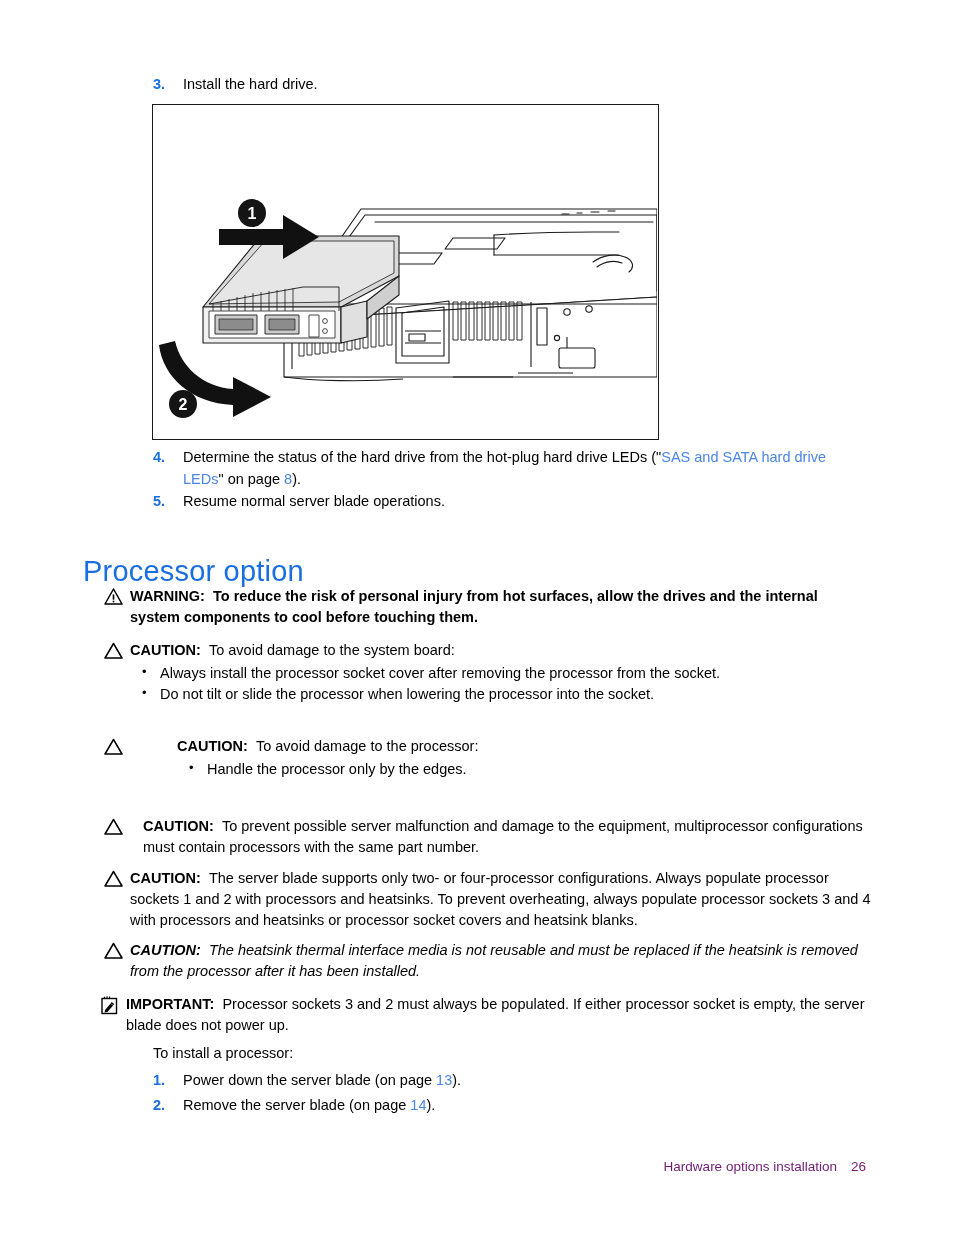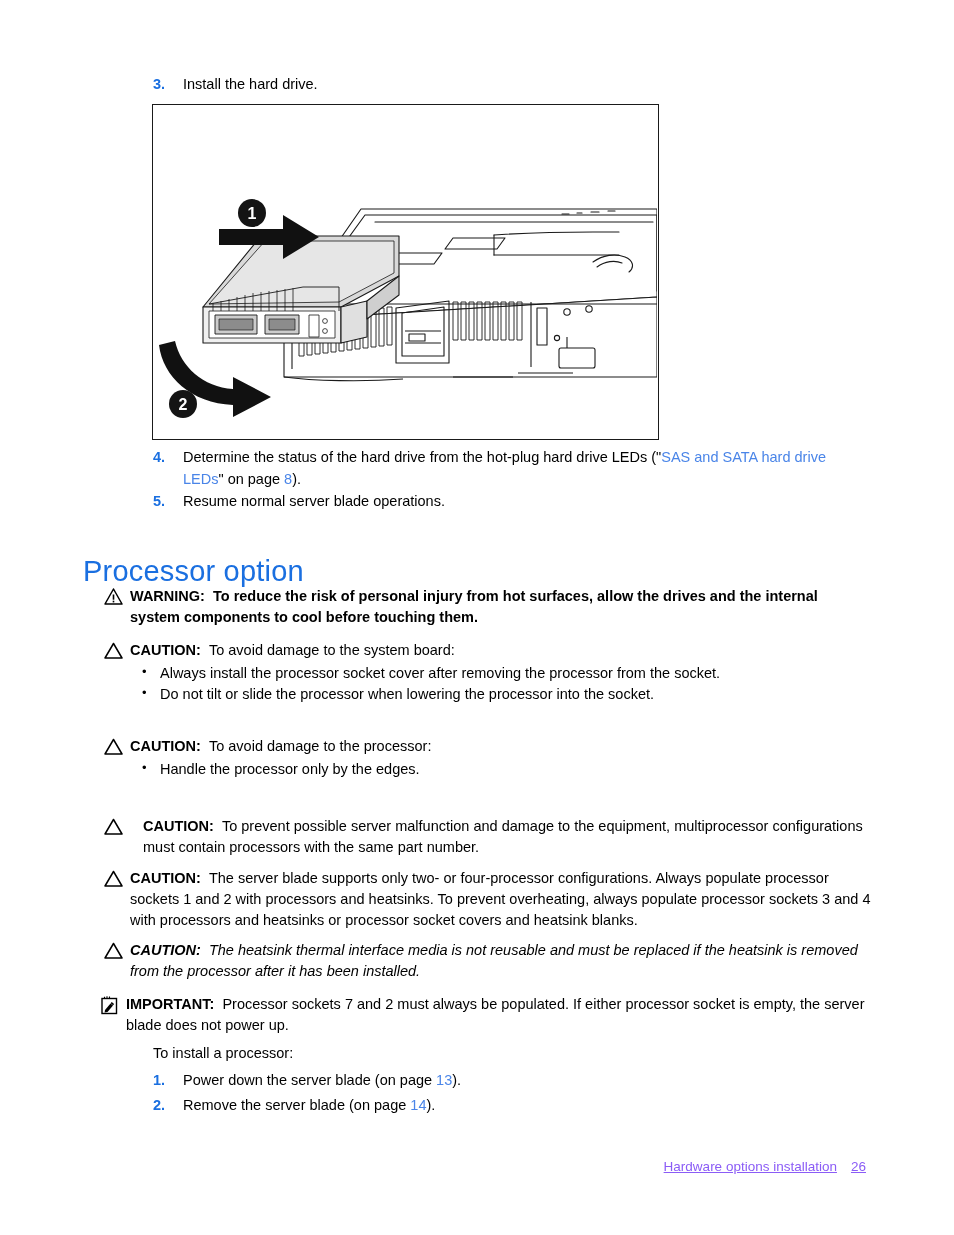--- a/index.html
+++ b/index.html
@@ -107,22 +107,21 @@
     left: 12px;
     top: -1px;
     font-size: 13px;
   }
 
   .footer {
     position: absolute;
     right: 88px;
     top: 1159px;
     font-size: 13.5px;
-    color: #8b5cf6;
-    text-decoration: underline;
+    color: #701a75;
   }
   .footer .pageno { margin-left: 14px; }
 </style>
 </head>
 <body>
 
 <div class="page">
 
   <div class="step" style="position:absolute; left:153px; top:74px; width:700px;">
     <span class="step-num">3.</span>
@@ -299,21 +298,21 @@
     </span>
     <span class="notice-body">
       <span><span class="notice-label">CAUTION:</span>&nbsp;&nbsp;<span>To avoid damage to the system board:</span></span>
       <ul class="bullets">
         <li>Always install the processor socket cover after removing the processor from the socket.</li>
         <li>Do not tilt or slide the processor when lowering the processor into the socket.</li>
       </ul>
     </span>
   </div>
 
-  <div class="notice" style="position:absolute; left:104px; top:736px; width:760px;">
+  <div class="notice" style="position:absolute; left:104px; top:736px; width:760px;gap:47px;">
     <span class="notice-icon">
       <svg width="19" height="17" viewBox="0 0 19 17">
         <path d="M9.5 1.5 L18 16 L1 16 Z" fill="none" stroke="#000" stroke-width="1.5" stroke-linejoin="round"></path>
       </svg>
     </span>
     <span class="notice-body">
       <span><span class="notice-label">CAUTION:</span>&nbsp;&nbsp;<span>To avoid damage to the processor:</span></span>
       <ul class="bullets">
         <li>Handle the processor only by the edges.</li>
       </ul>
@@ -349,21 +348,21 @@
 
   <div class="notice" style="position:absolute; left:100px; top:994px; width:772px;">
     <span class="notice-icon">
       <svg width="20" height="19" viewBox="0 0 20 19">
         <rect x="2" y="2.5" width="14.5" height="15" fill="none" stroke="#000" stroke-width="1.4"></rect>
         <path d="M4.5 2.5 L4.5 0.8 M7 2.5 L7 0.3 M9.5 2.5 L9.5 0.6" stroke="#000" stroke-width="1.1" fill="none"></path>
         <path d="M5 14 L10.5 7.5 L13 9.5 L7.5 16 L4.6 16.6 Z" fill="#000"></path>
         <path d="M11.2 6.6 L13.6 8.6" stroke="#000" stroke-width="1.6"></path>
       </svg>
     </span>
-    <span class="notice-body"><span class="notice-label">IMPORTANT:</span>&nbsp;&nbsp;<span>Processor sockets 7 and 2 must always be populated. If either processor socket is empty, the server blade does not power up.</span></span>
+    <span class="notice-body"><span class="notice-label">IMPORTANT:</span>&nbsp;&nbsp;<span>Processor sockets 3 and 2 must always be populated. If either processor socket is empty, the server blade does not power up.</span></span>
   </div>
 
   <div style="position:absolute; left:153px; top:1045px; font-size:14.5px;">To install a processor:</div>
 
   <div class="step" style="position:absolute; left:153px; top:1070px; width:700px;">
     <span class="step-num">1.</span>
     <span class="step-body"><span>Power down the server blade (on page </span><span class="link">13</span><span>).</span></span>
   </div>
 
   <div class="step" style="position:absolute; left:153px; top:1095px; width:700px;">

